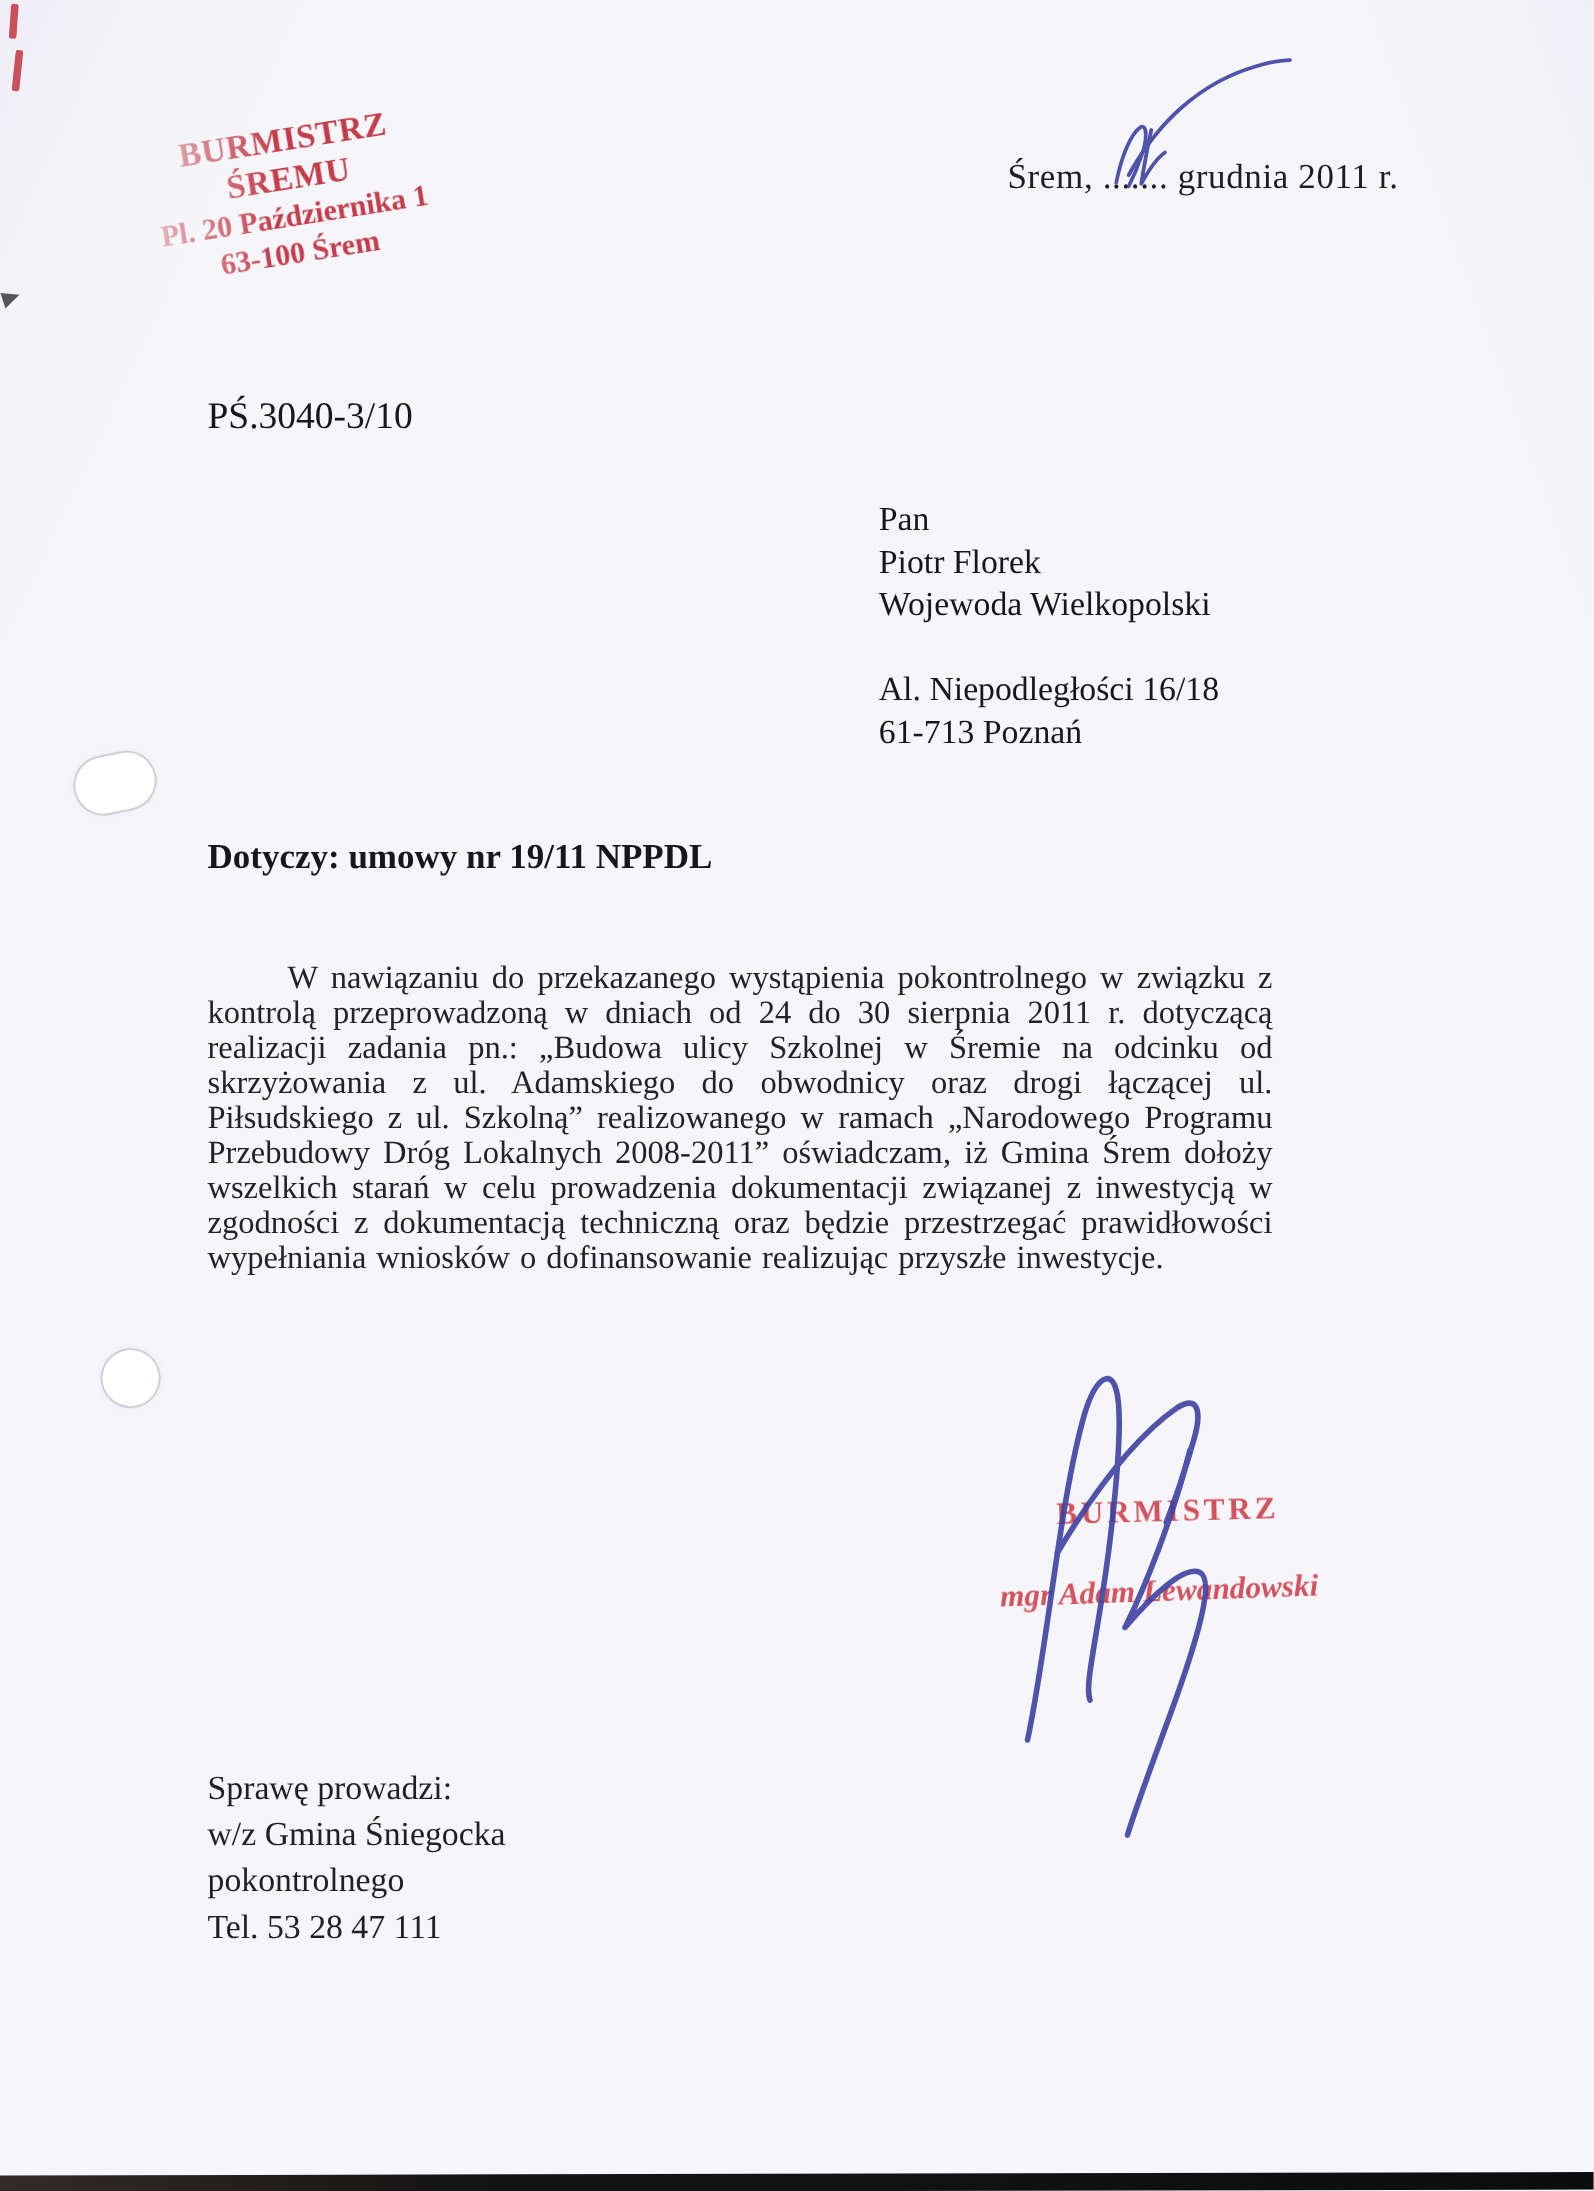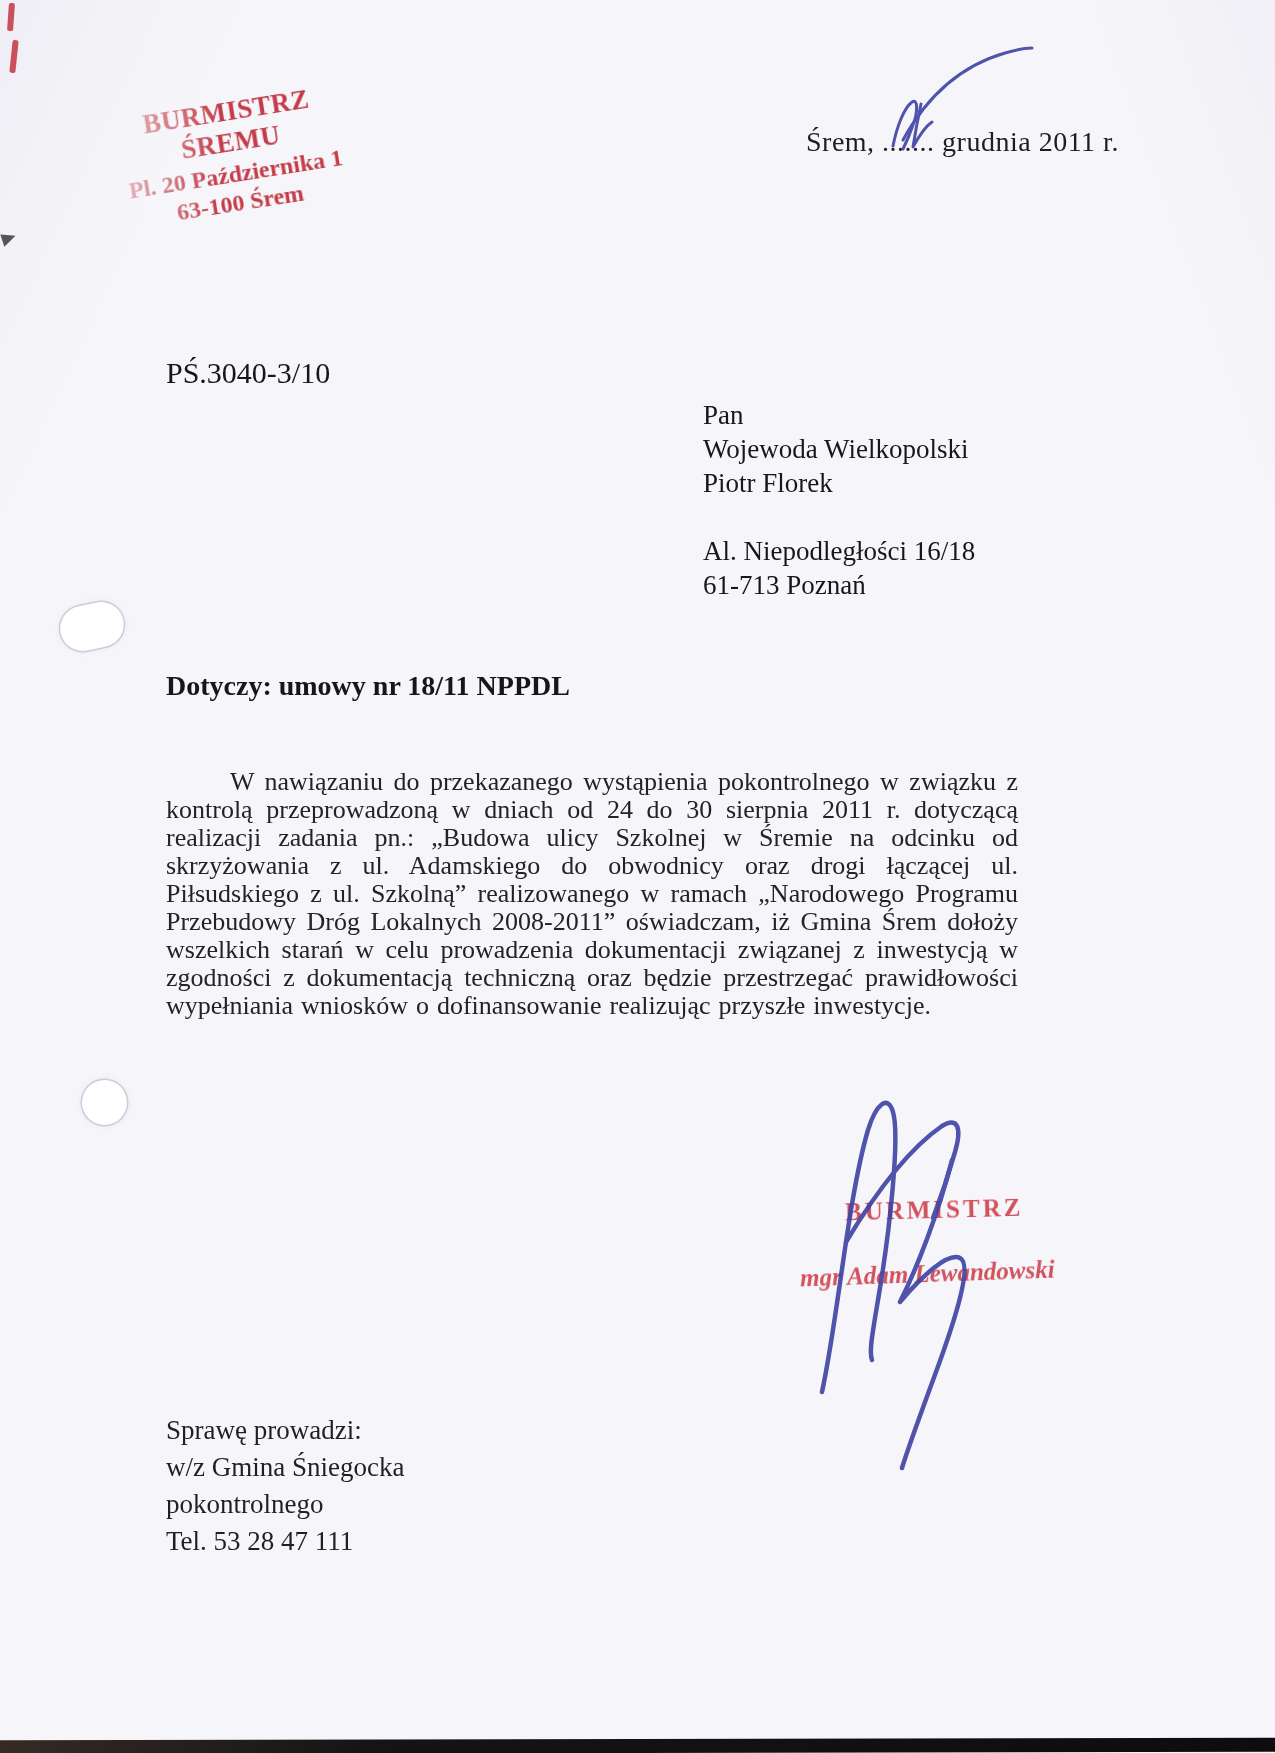--- a/index.html
+++ b/index.html
@@ -34,21 +34,21 @@
   .corner-mark.b{left:11px;top:40px;height:33px;transform:rotate(6deg);}
 
   .edge-wedge{
     left:2px;top:232px;width:0;height:0;
     border-left:14px solid #3a3a40;border-top:6px solid transparent;border-bottom:7px solid transparent;
     transform:rotate(-18deg);opacity:.85;
   }
 
   .dateline{left:806px;top:126px;font-size:28px;color:#1d1e24;letter-spacing:0.5px;}
 
-  .reference{left:166px;top:316px;font-size:30px;color:#16171d;margin-top:40px;}
+  .reference{left:166px;top:316px;font-size:30px;color:#16171d;}
 
   .recipient{left:703px;top:398px;font-size:27px;font-weight:normal;line-height:34px;color:#16171d;}
   .recipient .gap{height:34px;}
 
   .subject{left:166px;top:670px;font-size:28px;font-weight:bold;color:#16171d;}
 
   .body-par{
     left:166px;top:768px;width:852px;
     font-size:26px;line-height:28px;
     text-align:justify;text-indent:64px;
@@ -90,28 +90,28 @@
   <div class="l2">Pl. 20 Października 1</div>
   <div class="l3">63-100 Śrem</div>
 </div>
 
 <div class="abs dateline">Śrem, ....... grudnia  2011 r.</div>
 
 <div class="abs reference">PŚ.3040-3/10</div>
 
 <div class="abs recipient">
   <div>Pan</div>
+  <div>Piotr Florek</div>
   <div>Wojewoda Wielkopolski</div>
-  <div>Piotr Florek</div>
   <div class="gap"></div>
   <div>Al. Niepodległości 16/18</div>
   <div>61-713 Poznań</div>
 </div>
 
-<div class="abs subject">Dotyczy: umowy nr 18/11 NPPDL</div>
+<div class="abs subject">Dotyczy: umowy nr 19/11 NPPDL</div>
 
 <div class="abs body-par">W nawiązaniu do przekazanego wystąpienia pokontrolnego w związku z kontrolą przeprowadzoną  w dniach od 24 do 30 sierpnia 2011 r. dotyczącą realizacji zadania pn.: „Budowa ulicy Szkolnej w Śremie na odcinku od skrzyżowania z ul. Adamskiego do obwodnicy oraz drogi łączącej ul. Piłsudskiego z  ul. Szkolną” realizowanego w ramach „Narodowego Programu Przebudowy Dróg Lokalnych 2008-2011” oświadczam, iż Gmina Śrem dołoży wszelkich starań w celu prowadzenia dokumentacji związanej z inwestycją w zgodności z dokumentacją techniczną oraz będzie przestrzegać prawidłowości wypełniania wniosków o dofinansowanie realizując przyszłe inwestycje.</div>
 
 <div class="abs mayor-title">BURMISTRZ</div>
 <div class="abs mayor-name">mgr Adam Lewandowski</div>
 
 <div class="abs footer">
   <div>Sprawę prowadzi:</div>
   <div>w/z  Gmina Śniegocka</div>
   <div>pokontrolnego</div>

